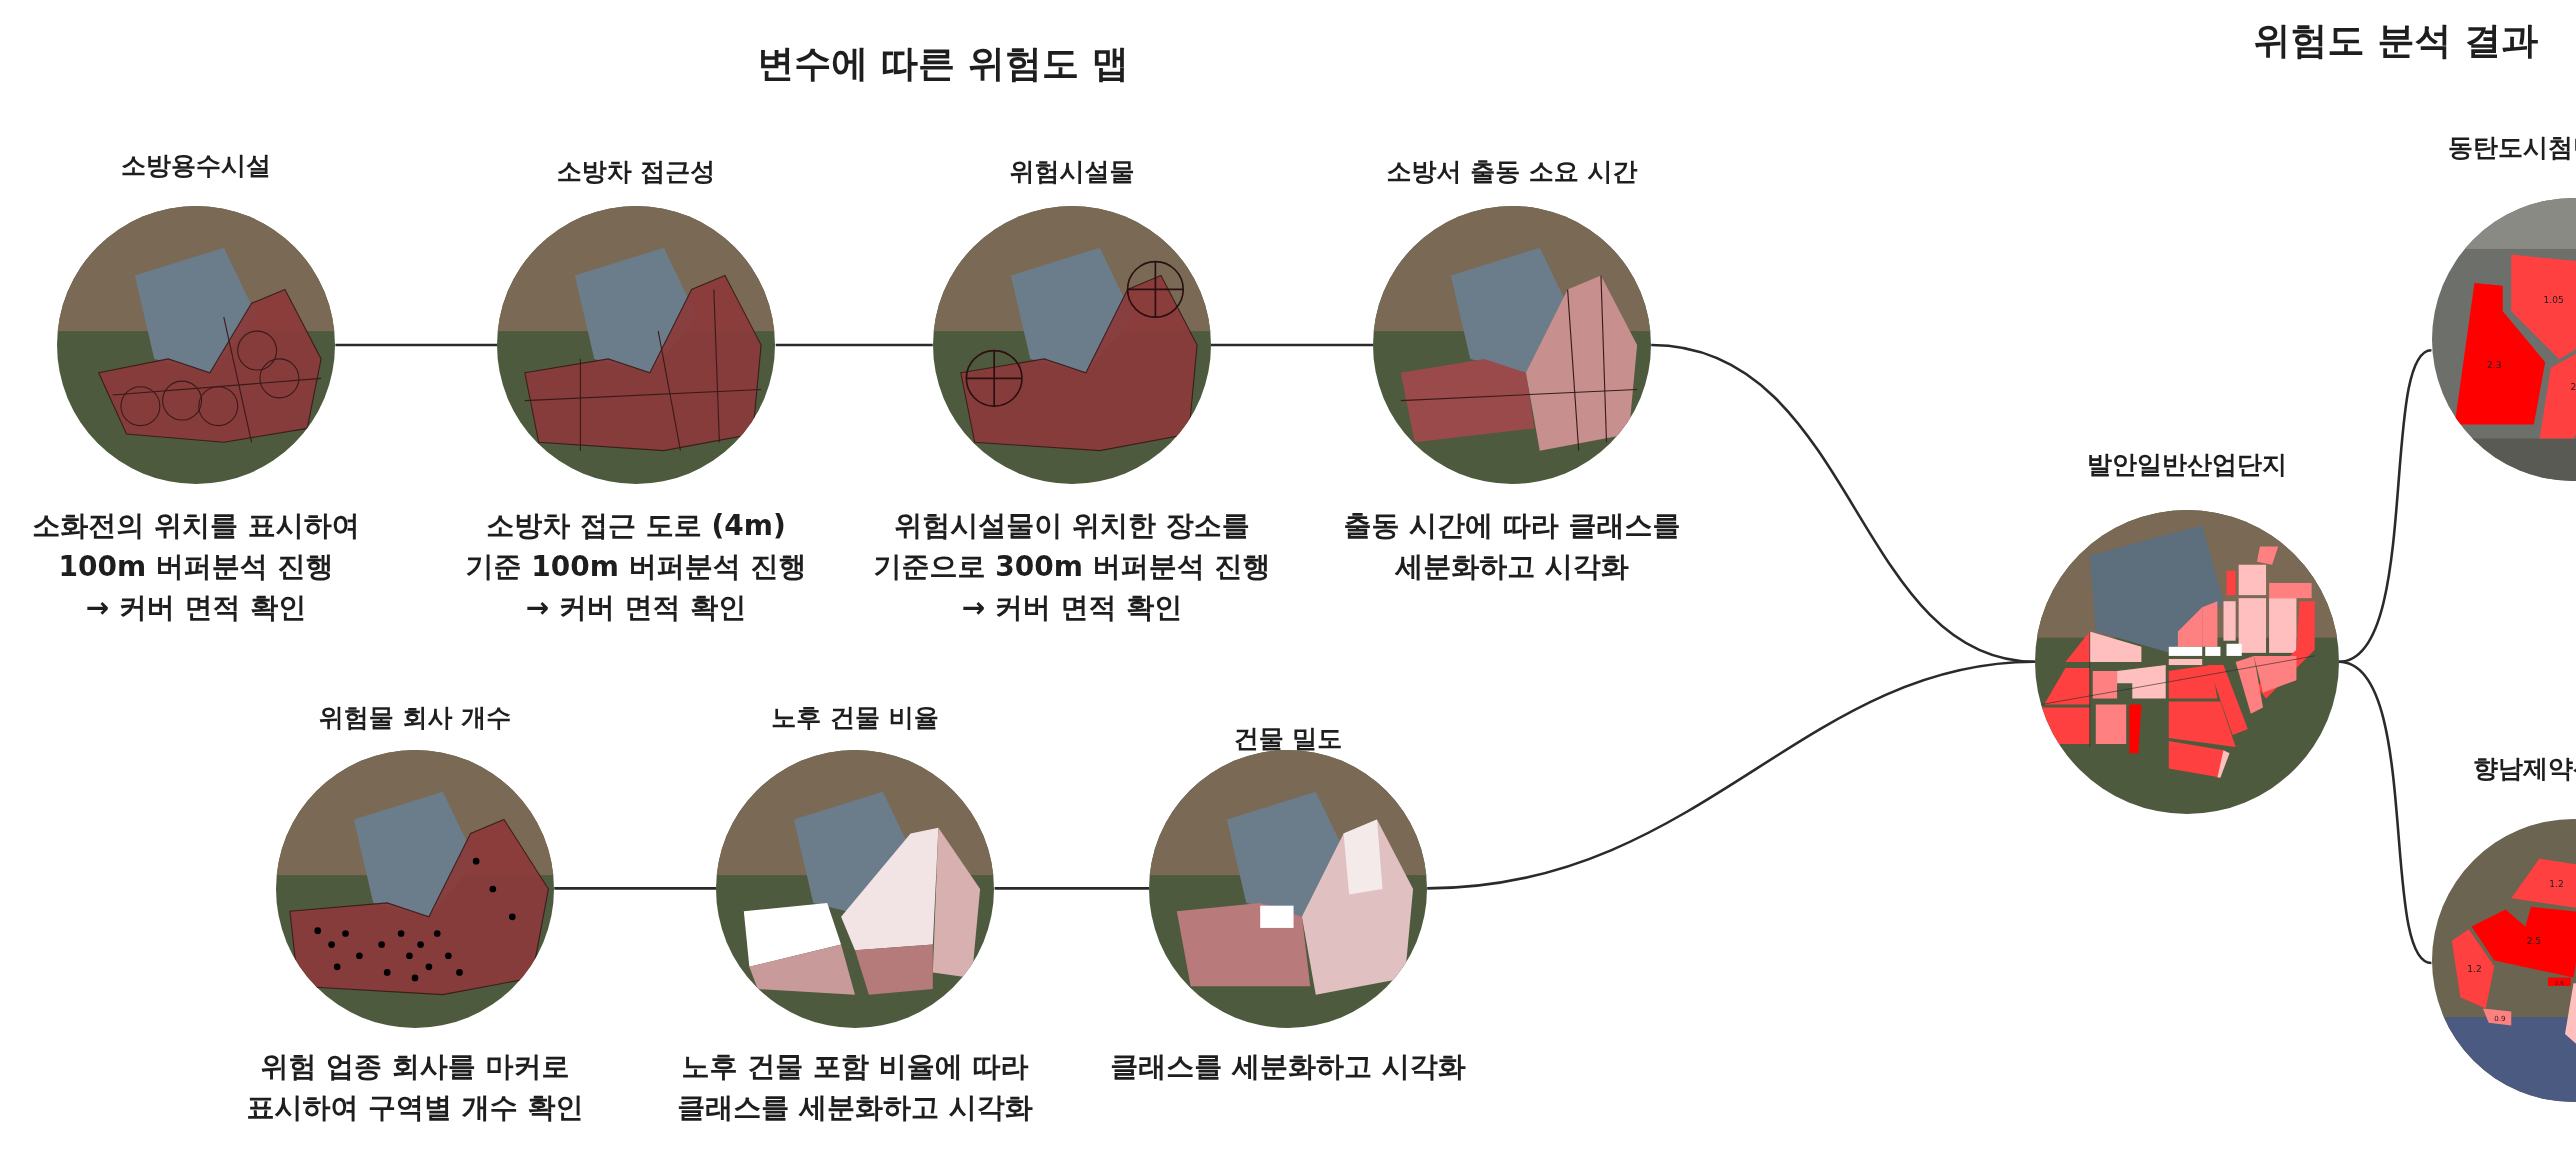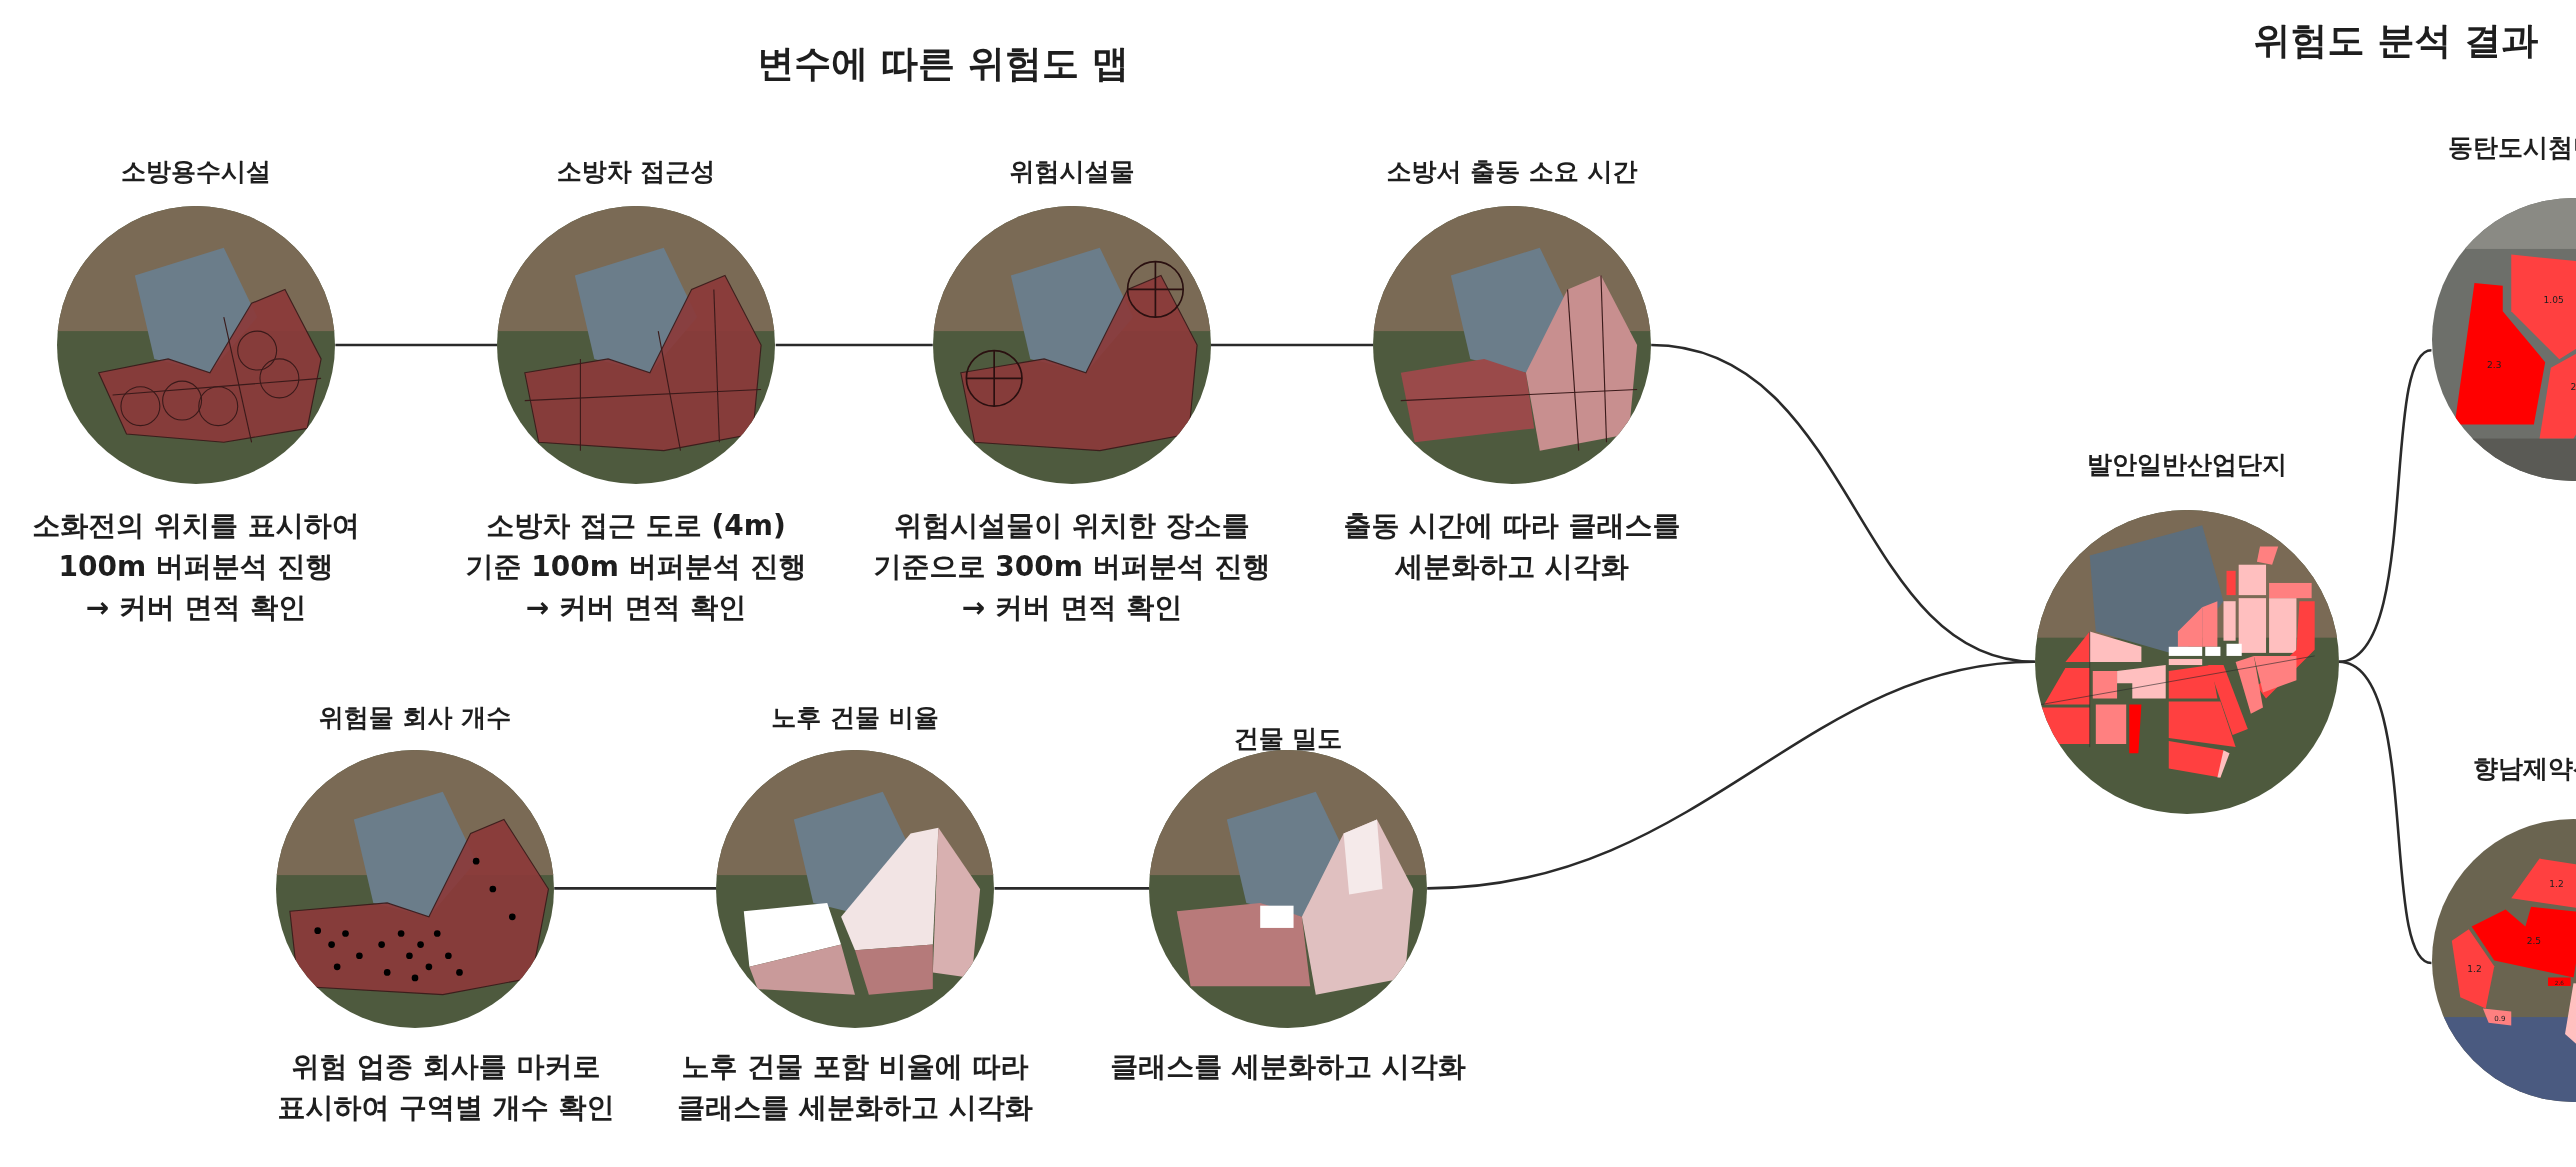--- a/index.html
+++ b/index.html
@@ -26,21 +26,21 @@
     <line x1="1930" y1="1725" x2="2230" y2="1725"></line>
     <path d="M2770,1725 C3300,1725 3500,1285 3950,1285"></path>
     <path d="M4540,1285 C4700,1285 4620,680 4720,680"></path>
     <path d="M4540,1285 C4700,1285 4620,1870 4720,1870"></path>
   </g>
 </svg>
 
 <div class="section-title" style="left:711px; top:15.5px; width:464px;margin-top:23px;">변수에 따른 위험도 맵</div>
 <div class="section-title" style="left:2190px; top:15.5px; width:412px;">위험도 분석 결과</div>
 
-<div class="node-title" style="left:196px; top:155px;text-align:center;">소방용수시설</div>
+<div class="node-title" style="left:196px; top:149px;text-align:center;">소방용수시설</div>
 <div class="map" style="left:57px; top:206px; width:278px; height:278px;">
   <svg viewBox="0 0 100 100" preserveAspectRatio="none">
     <rect width="100" height="100" fill="#4e5a3e"></rect>
     <rect x="0" y="0" width="100" height="45" fill="#7a6a55"></rect>
     <path d="M28,25 L60,15 L72,40 L55,60 L35,55 Z" fill="#6b7d8a"></path>
     <path d="M15,60 L40,55 L55,60 L70,35 L82,30 L95,55 L90,80 L60,85 L25,82 Z" fill="#8b3a3a" opacity="0.92" stroke="#3a1a1a" stroke-width="0.4"></path>
     <g fill="none" stroke="#3a1a1a" stroke-width="0.4">
       <circle cx="30" cy="72" r="7"></circle>
         <circle cx="45" cy="70" r="7"></circle>
         <circle cx="58" cy="72" r="7"></circle>
@@ -143,21 +143,21 @@
         <circle cx="66" cy="80" r="1.2"></circle>
       <circle cx="50" cy="82" r="1.2"></circle>
         <circle cx="40" cy="80" r="1.2"></circle>
         <circle cx="72" cy="40" r="1.2"></circle>
       <circle cx="78" cy="50" r="1.2"></circle>
         <circle cx="85" cy="60" r="1.2"></circle>
         <circle cx="22" cy="78" r="1.2"></circle>
     </g>
   </svg>
 </div>
-<div class="node-desc" style="left:415px; top:1046px;margin-left:31px;">
+<div class="node-desc" style="left:415px; top:1046px;">
   <div>위험 업종 회사를 마커로</div>
   <div>표시하여 구역별 개수 확인</div>
 </div>
 
 <div class="node-title" style="left:855px; top:701px;">노후 건물 비율</div>
 <div class="map" style="left:716px; top:750px; width:278px; height:278px;">
   <svg viewBox="0 0 100 100" preserveAspectRatio="none">
     <rect width="100" height="100" fill="#4e5a3e"></rect>
     <rect x="0" y="0" width="100" height="45" fill="#7a6a55"></rect>
     <path d="M28,25 L60,15 L72,40 L55,60 L35,55 Z" fill="#6b7d8a"></path>

